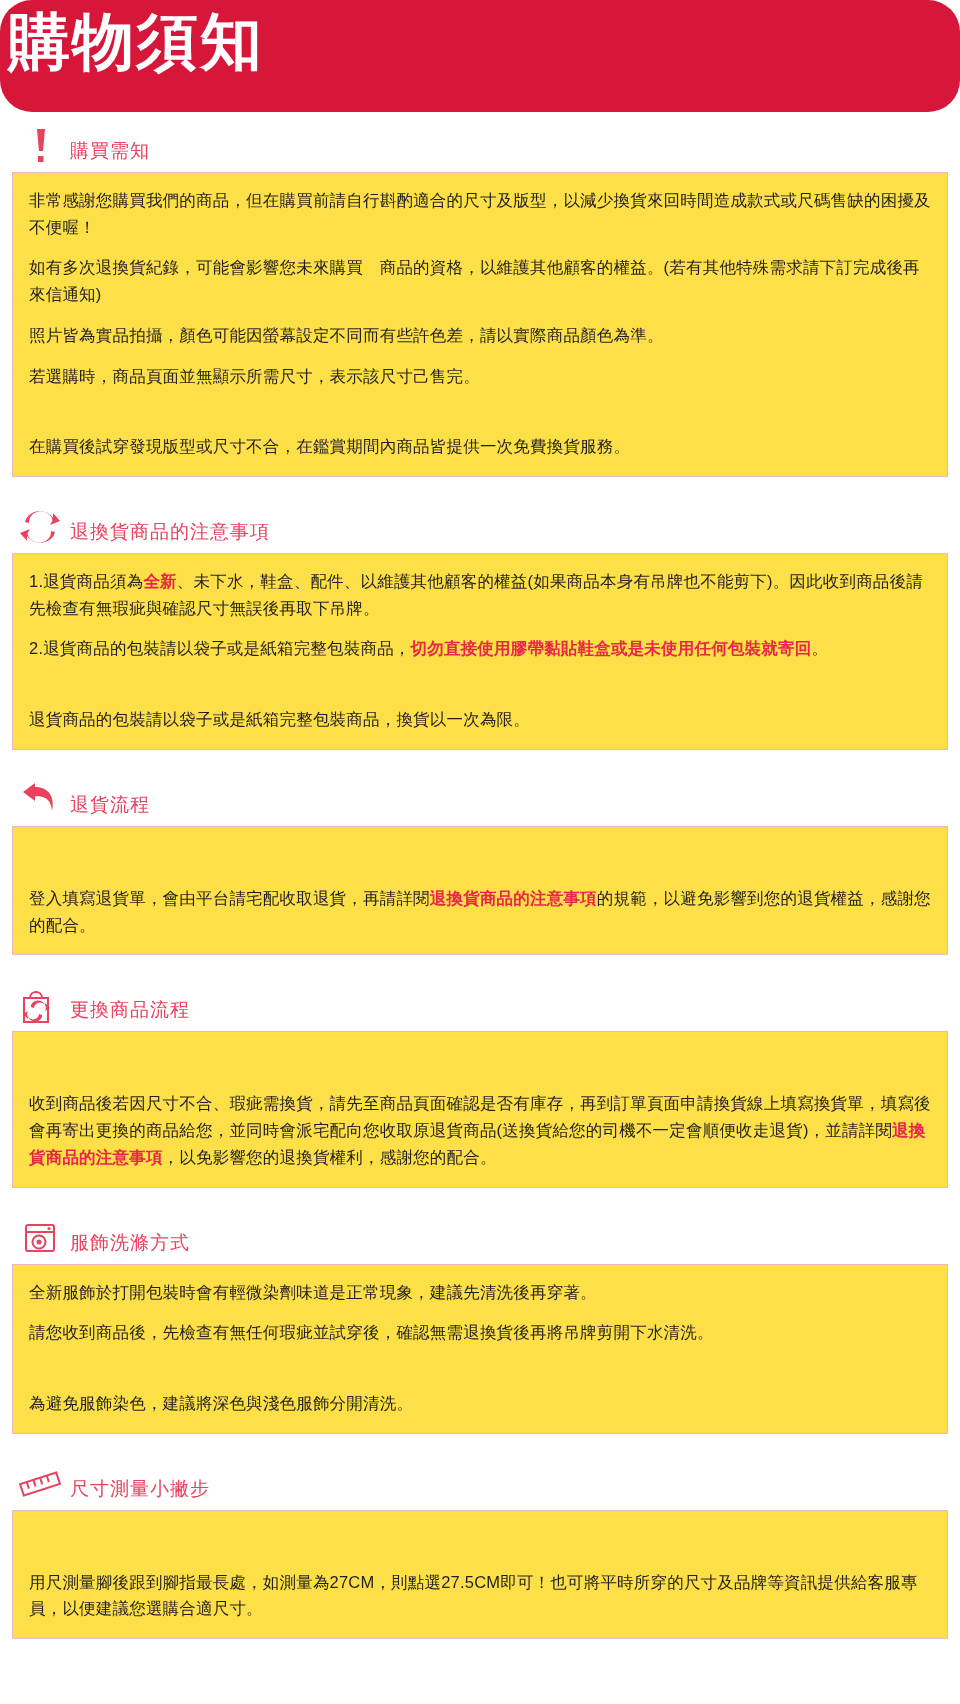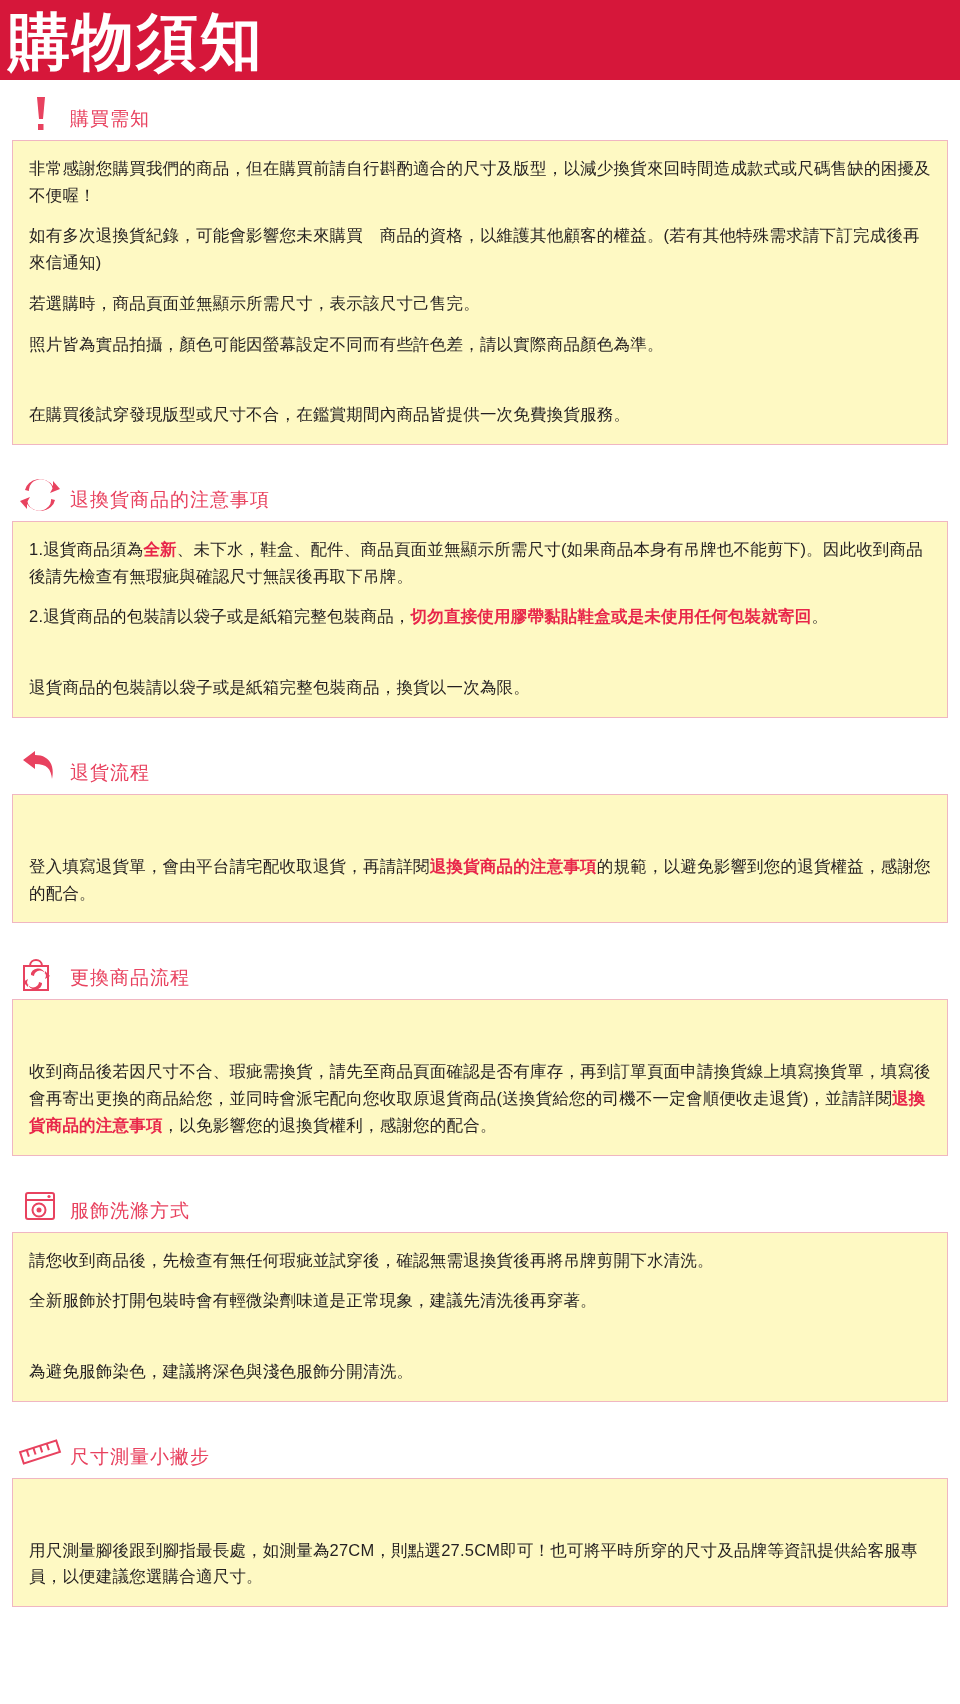--- a/index.html
+++ b/index.html
@@ -14,23 +14,24 @@
     color: #231f20;
   }
   .page {
     width: 960px;
     position: relative;
   }
 
   
   .title-bar {
     background: #d6173a;
-    height: 80px;
+    height: 112px;
     position: relative;
     overflow: hidden;
+    border-radius: 32px;
   }
   .title-bar .title-text {
     position: absolute;
     left: 8px;
     top: -4px;
     font-size: 62px;
     font-weight: bold;
     color: #ffffff;
     letter-spacing: 2px;
     line-height: 92px;
@@ -60,21 +61,21 @@
     display: inline-flex;
     align-items: center;
     justify-content: center;
     flex: 0 0 auto;
   }
   .sec-icon svg { display: block; }
 
   
   .box {
     border: 1px solid #f0b6c2;
-    background: #fef9c3;
+    background: #fde047;
     padding: 14px 16px 16px 16px;
     margin: 0 0 6px 0;
   }
   .box p {
     margin: 0 0 14px 0;
     font-size: 16.5px;
     line-height: 1.62;
     letter-spacing: 0.2px;
   }
   .box p:last-child { margin-bottom: 0; margin-top: 44px; }
@@ -98,40 +99,40 @@
         <svg width="24" height="38" viewBox="0 0 24 38">
           <path d="M9 2 L17 2 L15 24 L11 24 Z" fill="#e8425f"></path>
           <rect x="10" y="29" width="5.5" height="6" fill="#e8425f"></rect>
         </svg>
       </span>
       <span class="sec-title">購買需知</span>
     </div>
     <div class="box">
       <p>非常感謝您購買我們的商品，但在購買前請自行斟酌適合的尺寸及版型，以減少換貨來回時間造成款式或尺碼售缺的困擾及不便喔！</p>
       <p>如有多次退換貨紀錄，可能會影響您未來購買　商品的資格，以維護其他顧客的權益。(若有其他特殊需求請下訂完成後再來信通知)</p>
+      <p>照片皆為實品拍攝，顏色可能因螢幕設定不同而有些許色差，請以實際商品顏色為準。</p>
       <p>若選購時，商品頁面並無顯示所需尺寸，表示該尺寸己售完。</p>
-      <p>照片皆為實品拍攝，顏色可能因螢幕設定不同而有些許色差，請以實際商品顏色為準。</p>
       <p>在購買後試穿發現版型或尺寸不合，在鑑賞期間內商品皆提供一次免費換貨服務。</p>
     </div>
   </div>
 
   <div class="gap"></div>
 
   <div class="section">
     <div class="sec-head">
       <span class="sec-icon">
         <svg width="42" height="34" viewBox="0 0 42 34">
           <path d="M6 12 A15 13 0 0 1 34 8 L34 3 L41 11 L31 15 L33.5 10.5 A11.5 10 0 0 0 10 13 Z" fill="#e8425f"></path>
           <path d="M36 22 A15 13 0 0 1 8 26 L8 31 L1 23 L11 19 L8.5 23.5 A11.5 10 0 0 0 32 21 Z" fill="#e8425f"></path>
         </svg>
       </span>
       <span class="sec-title">退換貨商品的注意事項</span>
     </div>
     <div class="box">
-      <p><span>1.退貨商品須為</span><span class="hl">全新</span><span>、未下水，鞋盒、配件、商品頁面並無顯示所需尺寸(如果商品本身有吊牌也不能剪下)。因此收到商品後請先檢查有無瑕疵與確認尺寸無誤後再取下吊牌。</span></p>
+      <p><span>1.退貨商品須為</span><span class="hl">全新</span><span>、未下水，鞋盒、配件、以維護其他顧客的權益(如果商品本身有吊牌也不能剪下)。因此收到商品後請先檢查有無瑕疵與確認尺寸無誤後再取下吊牌。</span></p>
       <p><span>2.退貨商品的包裝請以袋子或是紙箱完整包裝商品，</span><span class="hl">切勿直接使用膠帶黏貼鞋盒或是未使用任何包裝就寄回</span><span>。</span></p>
       <p><span>退貨商品的包裝請以袋子或是紙箱完整包裝商品，換貨以一次為限。</span></p>
     </div>
   </div>
 
   <div class="gap"></div>
 
   <div class="section">
     <div class="sec-head">
       <span class="sec-icon">
@@ -174,22 +175,22 @@
           <rect x="3" y="4" width="28" height="26" rx="2" fill="none" stroke="#e8425f" stroke-width="2"></rect>
           <line x1="3" y1="11" x2="31" y2="11" stroke="#e8425f" stroke-width="2"></line>
           <circle cx="16" cy="21" r="6.5" fill="none" stroke="#e8425f" stroke-width="2"></circle>
           <circle cx="16" cy="21" r="2.5" fill="#e8425f"></circle>
           <circle cx="26" cy="7.5" r="1.6" fill="#e8425f"></circle>
         </svg>
       </span>
       <span class="sec-title">服飾洗滌方式</span>
     </div>
     <div class="box">
+      <p>全新服飾於打開包裝時會有輕微染劑味道是正常現象，建議先清洗後再穿著。</p>
       <p>請您收到商品後，先檢查有無任何瑕疵並試穿後，確認無需退換貨後再將吊牌剪開下水清洗。</p>
-      <p>全新服飾於打開包裝時會有輕微染劑味道是正常現象，建議先清洗後再穿著。</p>
       <p>為避免服飾染色，建議將深色與淺色服飾分開清洗。</p>
     </div>
   </div>
 
   <div class="gap"></div>
 
   <div class="section">
     <div class="sec-head">
       <span class="sec-icon">
         <svg width="44" height="30" viewBox="0 0 44 30">

